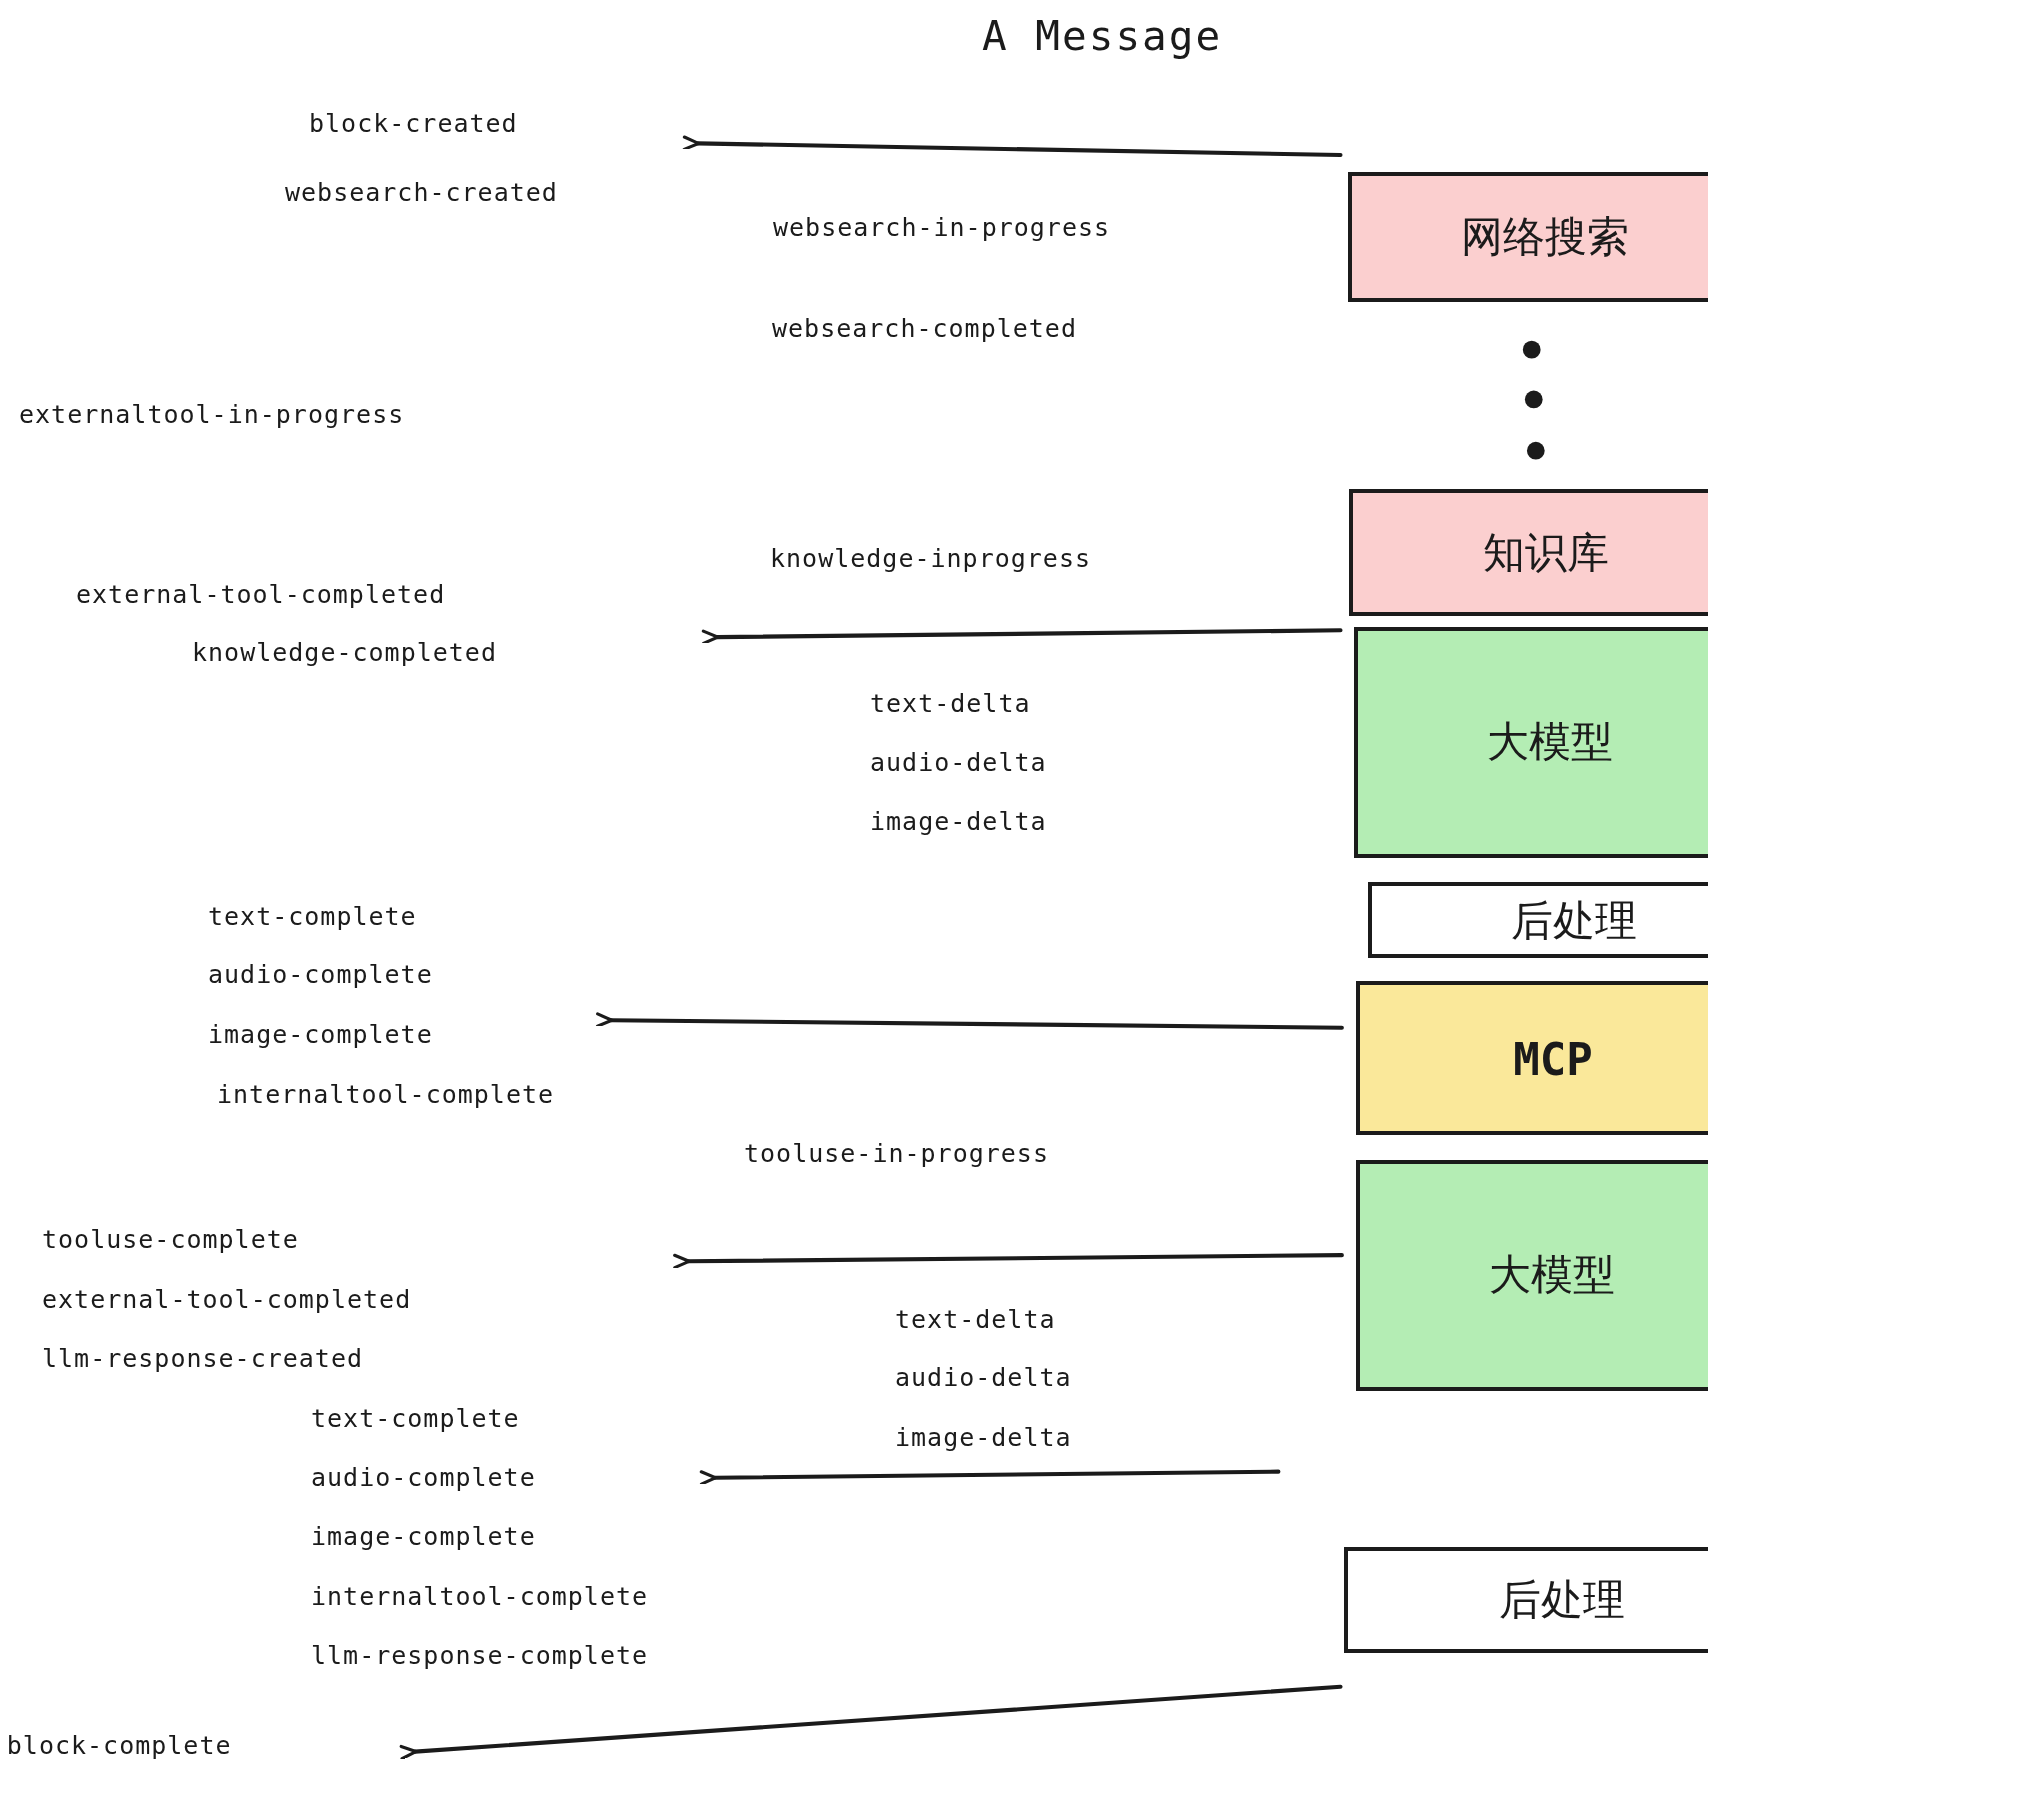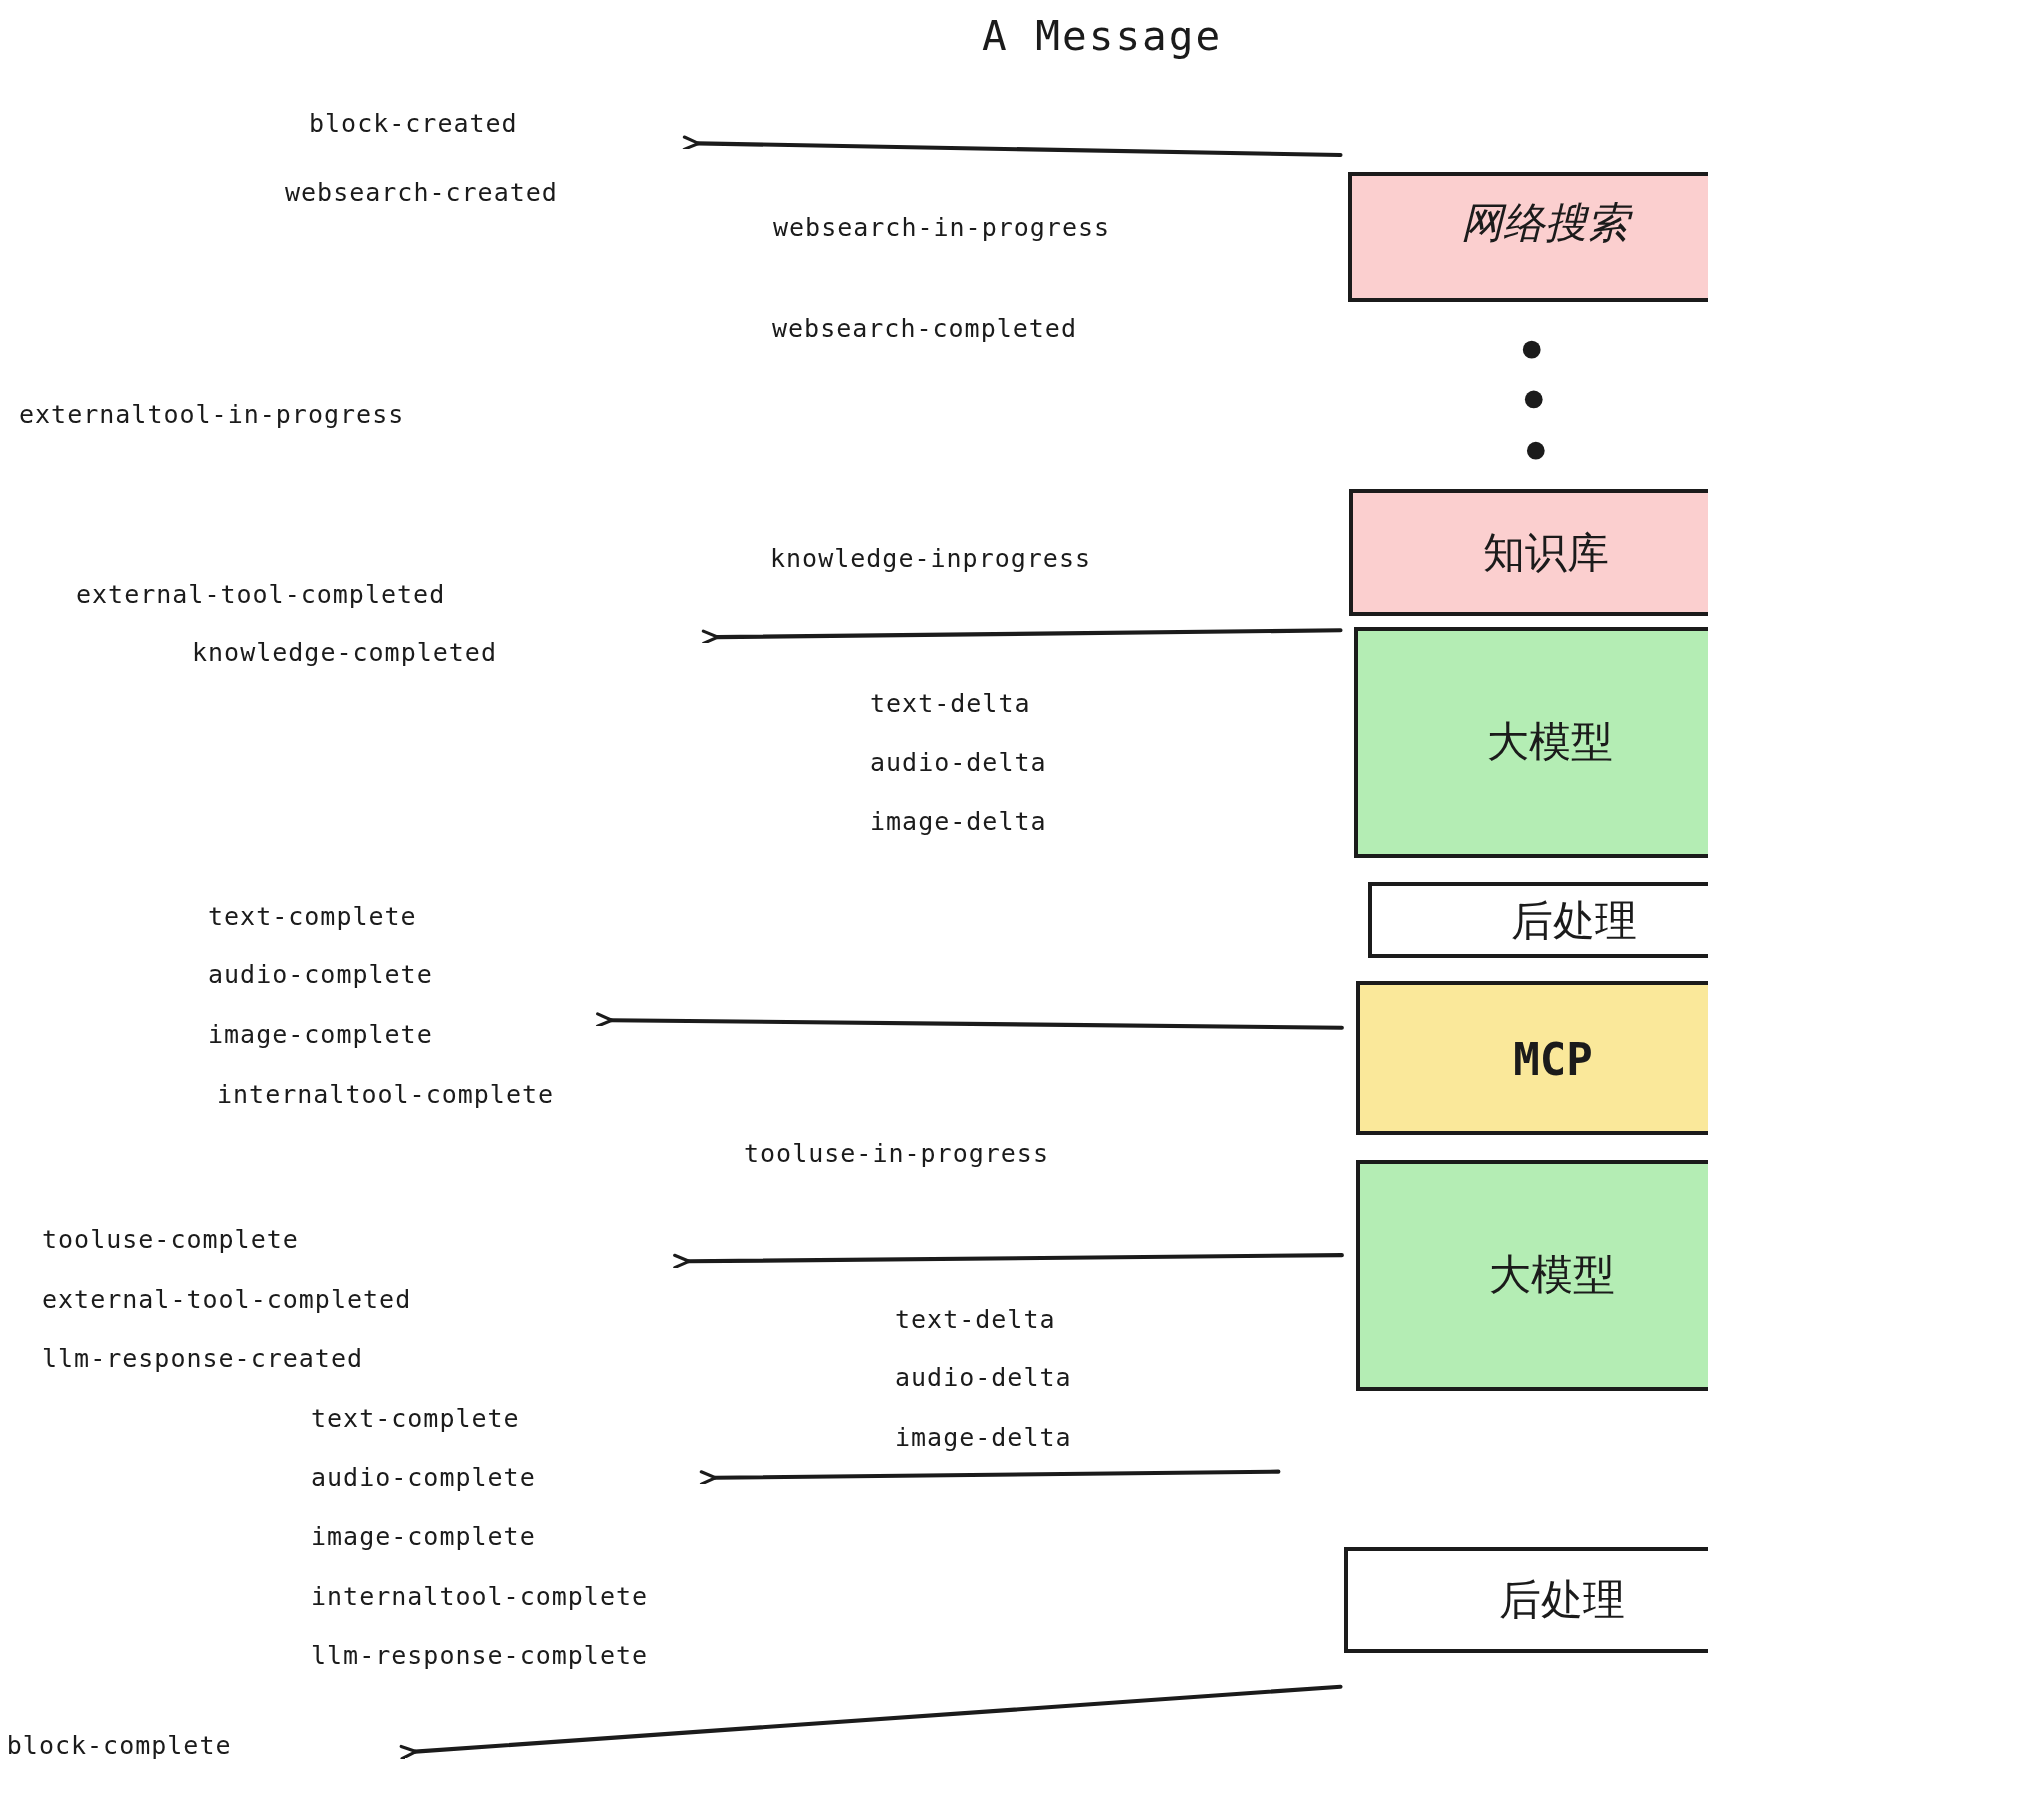--- a/index.html
+++ b/index.html
@@ -99,21 +99,21 @@
     <g id="side-group">
         <line x1="2787" y1="490" x2="2789" y2="240" stroke="#1b1b1b" stroke-width="6" stroke-linecap="round" marker-end="url(#ahv)"></line>
         <line x1="2787" y1="577" x2="2789" y2="925" stroke="#1b1b1b" stroke-width="6" stroke-linecap="round" marker-end="url(#ahv)"></line>
         <line x1="2670" y1="1635" x2="2672" y2="1545" stroke="#1b1b1b" stroke-width="6" stroke-linecap="round" marker-end="url(#ahv)"></line>
         <line x1="2670" y1="1680" x2="2672" y2="1805" stroke="#1b1b1b" stroke-width="6" stroke-linecap="round" marker-end="url(#ahv)"></line>
       </g>
   </svg>
 
   <div id="nodes-host">
       <div class="nodebox" style="left: 1348px; top: 172px; width: 395px; height: 130px; background: rgb(251, 207, 207);"></div>
-      <div class="boxlabel" style="left: 1545px; top: 223px; font-style: italic;">网络搜索</div>
+      <div class="boxlabel" style="left: 1545px; top: 237px;">网络搜索</div>
       <div class="nodebox" style="left: 1349px; top: 489px; width: 393px; height: 127px; background: rgb(251, 207, 207);"></div>
       <div class="boxlabel" style="left: 1546px; top: 553px;">知识库</div>
       <div class="nodebox" style="left: 1354px; top: 627px; width: 393px; height: 231px; background: rgb(180, 237, 180);"></div>
       <div class="boxlabel" style="left: 1550px; top: 742px;">大模型</div>
       <div class="nodebox" style="left: 1368px; top: 882px; width: 411px; height: 76px; background: rgb(255, 255, 255);"></div>
       <div class="boxlabel" style="left: 1574px; top: 921px;">后处理</div>
       <div class="nodebox" style="left: 1356px; top: 981px; width: 394px; height: 154px; background: rgb(250, 232, 154);"></div>
       <div class="boxlabel mono" style="left: 1553px; top: 1059px;">MCP</div>
       <div class="nodebox" style="left: 1356px; top: 1160px; width: 392px; height: 231px; background: rgb(180, 237, 180);"></div>
       <div class="boxlabel" style="left: 1552px; top: 1275px;">大模型</div>

